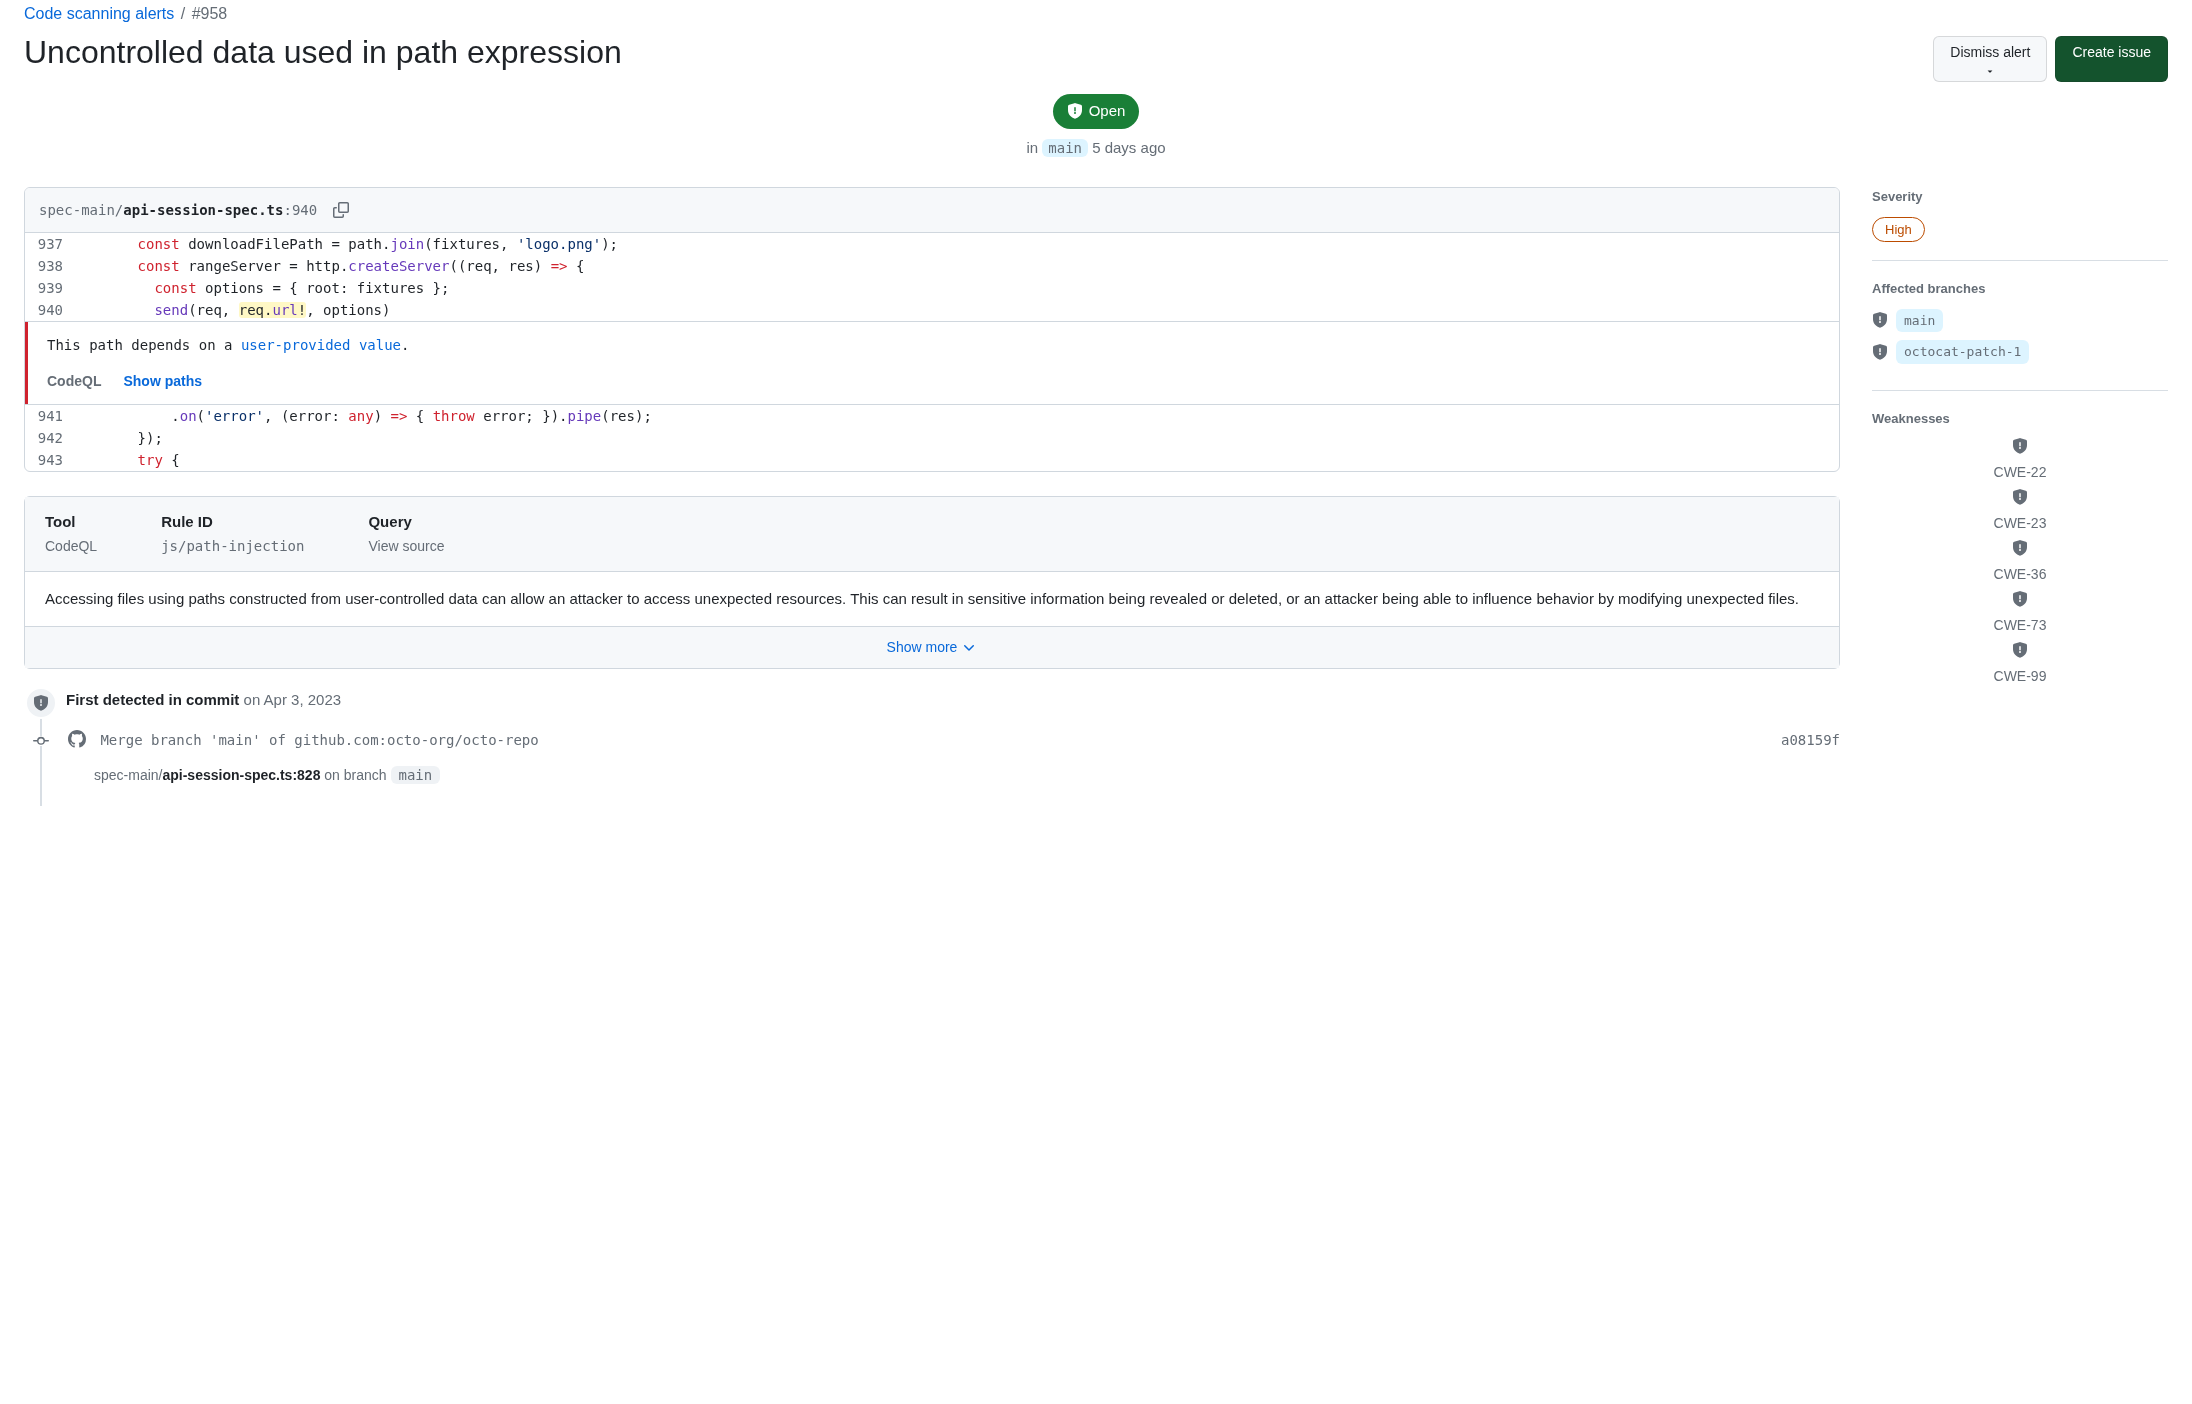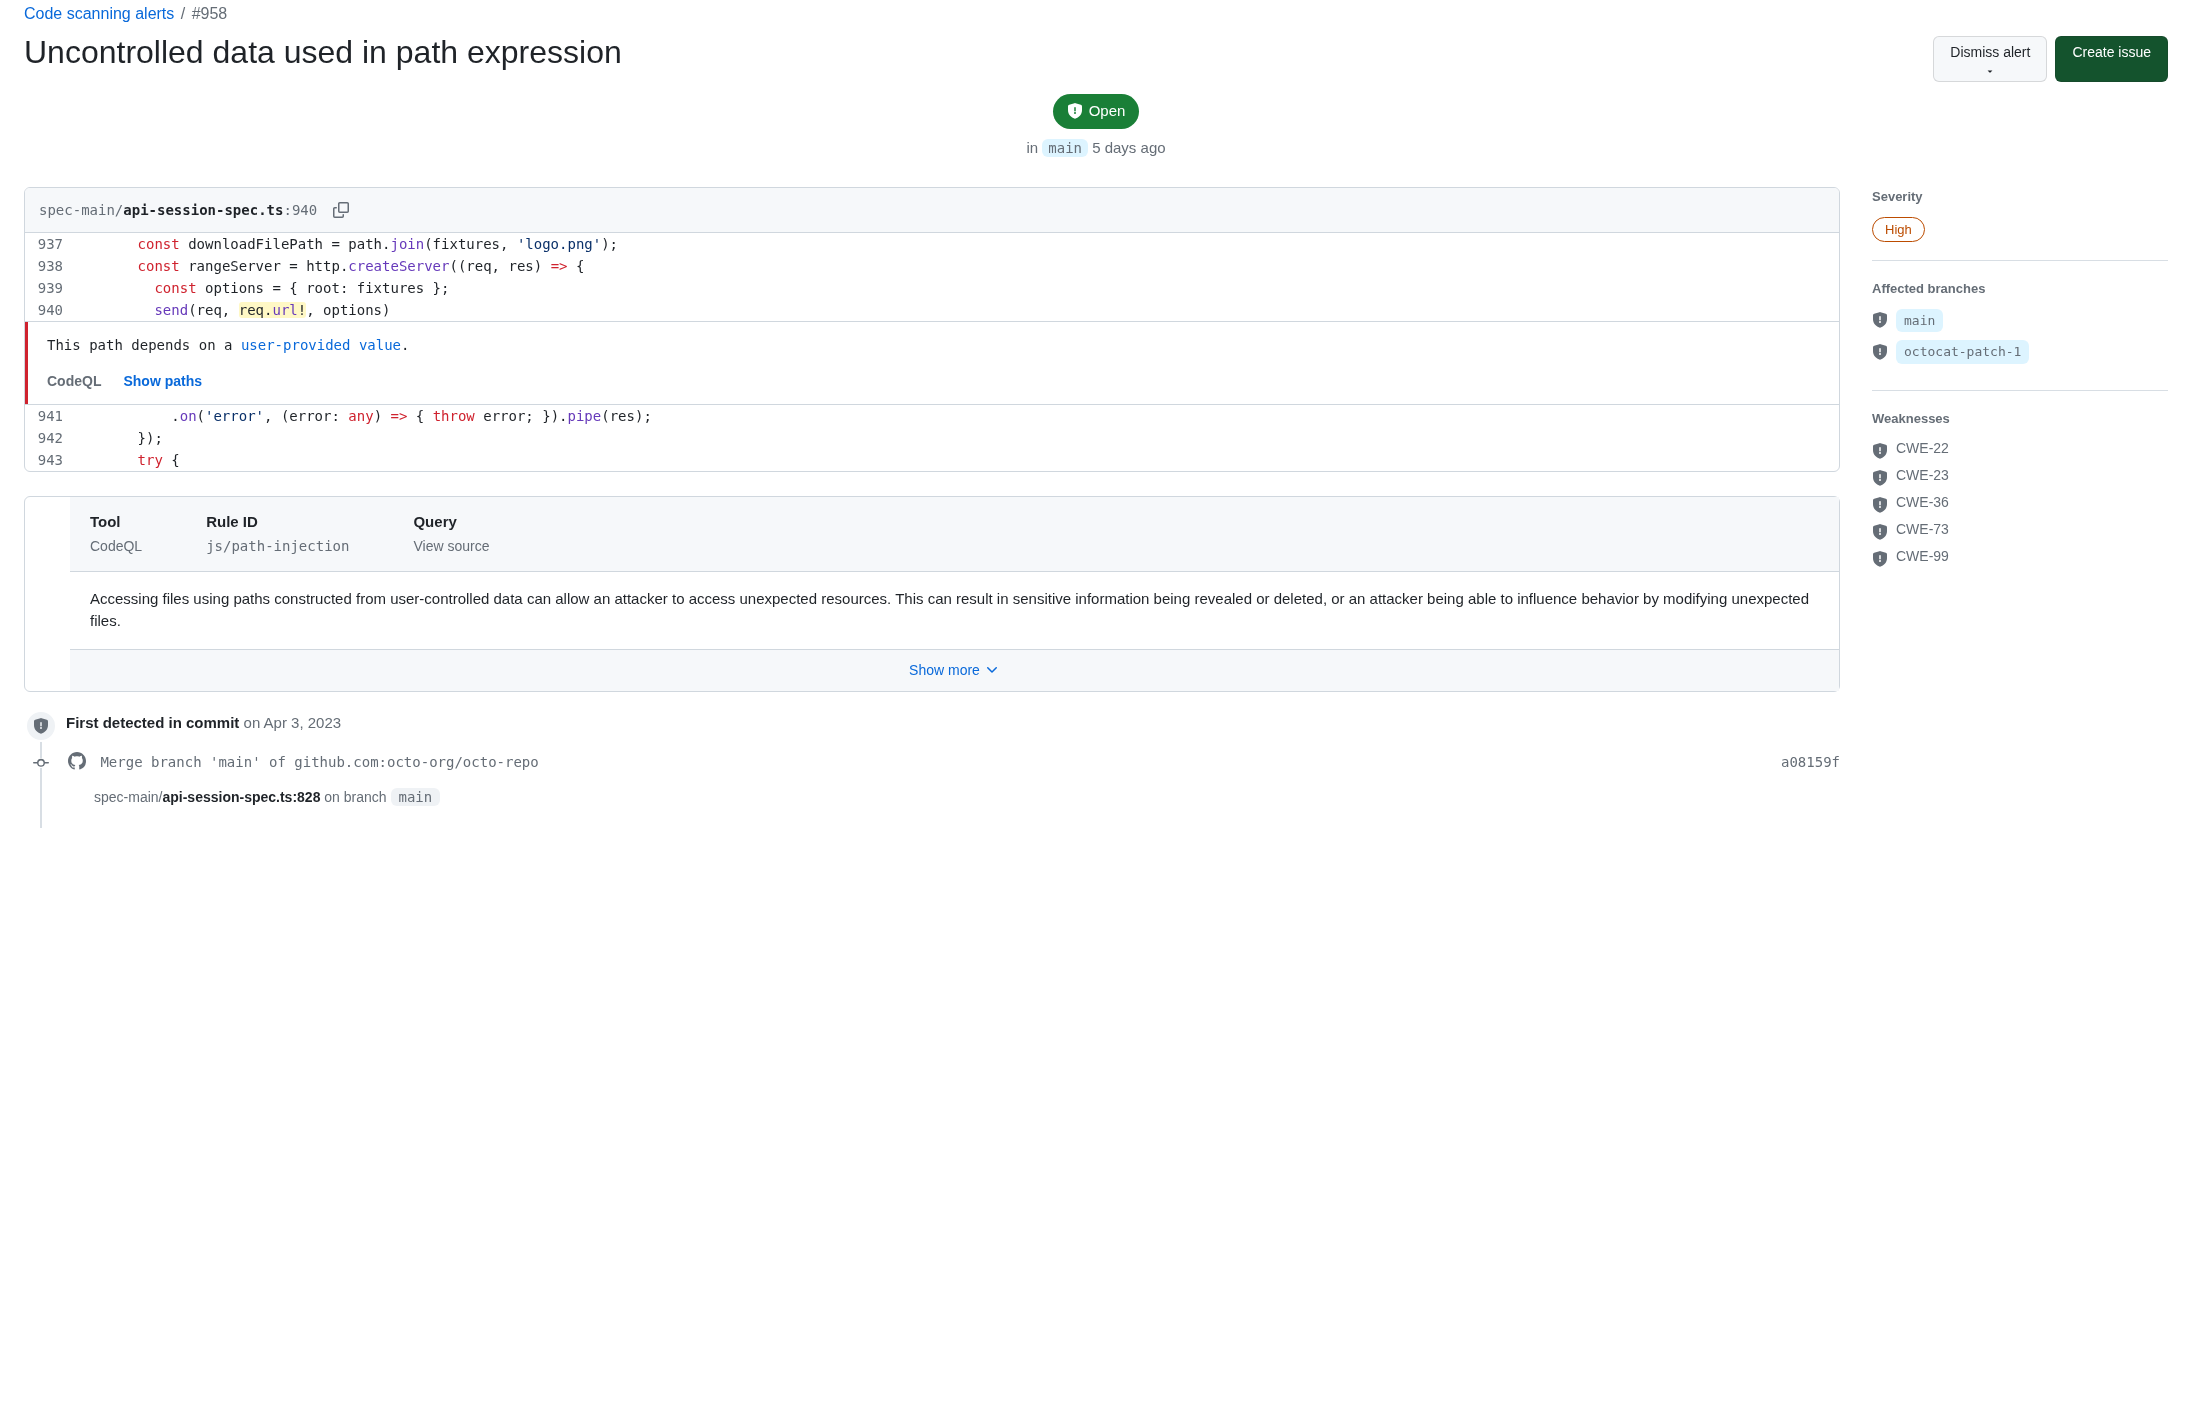--- a/index.html
+++ b/index.html
@@ -69,21 +69,21 @@
 
   .msg-row td { padding: 0; }
   .msg-box { position: relative; border-top: 1px solid var(--color-border); border-bottom: 1px solid var(--color-border); padding: 12px 22px; font-family: var(--mono); font-size: 14px; }
   .msg-box::before { content: ""; position: absolute; left: 0; top: 0; bottom: 0; width: 3px; background: #cf222e; }
   .msg-box .msg-line a { color: var(--color-link); }
   .msg-box .meta-line { margin-top: 14px; display: flex; gap: 22px; align-items: center; font-family: var(--sans); }
   .msg-box .meta-line .tool { color: var(--color-text-secondary); font-weight: 600; }
   .msg-box .meta-line a.show-paths { color: var(--color-link); font-weight: 700; }
 
   
-  .details-box { border: 1px solid var(--color-border); border-radius: 6px; margin-top: 24px; padding-left: 45px; }
+  .details-box { border: 1px solid var(--color-border); border-radius: 6px; margin-top: 24px; }
   .details-head { display: flex; gap: 64px; padding: 14px 20px; background: var(--color-bg-subtle); border-bottom: 1px solid var(--color-border); }
   .dh-col .dh-label { font-weight: 600; font-size: 15px; }
   .dh-col .dh-val { font-size: 14px; color: var(--color-text-secondary); margin-top: 2px; }
   .dh-col .dh-val.mono { font-family: var(--mono); }
   .details-body { padding: 16px 20px; font-size: 15px; border-bottom: 1px solid var(--color-border); }
   .details-footer { padding: 10px; text-align: center; background: var(--color-bg-subtle); }
   .details-footer a { font-weight: 500; display: inline-flex; align-items: center; gap: 4px; }
 
   
   .timeline { position: relative; margin-top: 20px; margin-left: 16px; padding-left: 26px; }
@@ -105,21 +105,21 @@
 
   
   .side section { border-bottom: 1px solid var(--color-border-muted); padding-bottom: 18px; margin-bottom: 18px; }
   .side section:last-child { border-bottom: 0; }
   .side h3 { font-size: 13px; font-weight: 600; color: var(--color-text-secondary); margin: 0 0 10px 0; }
   .pill-high { display: inline-block; border: 1px solid var(--color-severe); color: var(--color-severe); border-radius: 2em; padding: 2px 12px; font-size: 13px; font-weight: 500; }
   .branch-item { display: flex; align-items: center; gap: 8px; margin-bottom: 8px; }
   .branch-item .chip { font-family: var(--mono); background: #dcefff; color: var(--color-text-secondary); padding: 2px 8px; border-radius: 6px; font-size: 13px; }
   .branch-item.active .chip { background: var(--color-blue-bg); }
   .tag-chip { display: inline-block; border: 1px solid var(--color-border); border-radius: 2em; padding: 2px 12px; font-size: 13px; color: var(--color-text-secondary); }
-  .weak-item { display: flex; align-items: flex-end; gap: 8px; color: var(--color-text-secondary); margin-bottom: 6px; font-size: 14px; }
+  .weak-item { display: flex; align-items: center; gap: 8px; color: var(--color-text-secondary); margin-bottom: 6px; font-size: 14px; flex-direction: column; }
 
   
   svg { fill: currentColor; }
   .icon { display: inline-flex; flex-shrink: 0; }
 
 </style>
 </head>
 <body>
 
 <nav class="breadcrumb">

